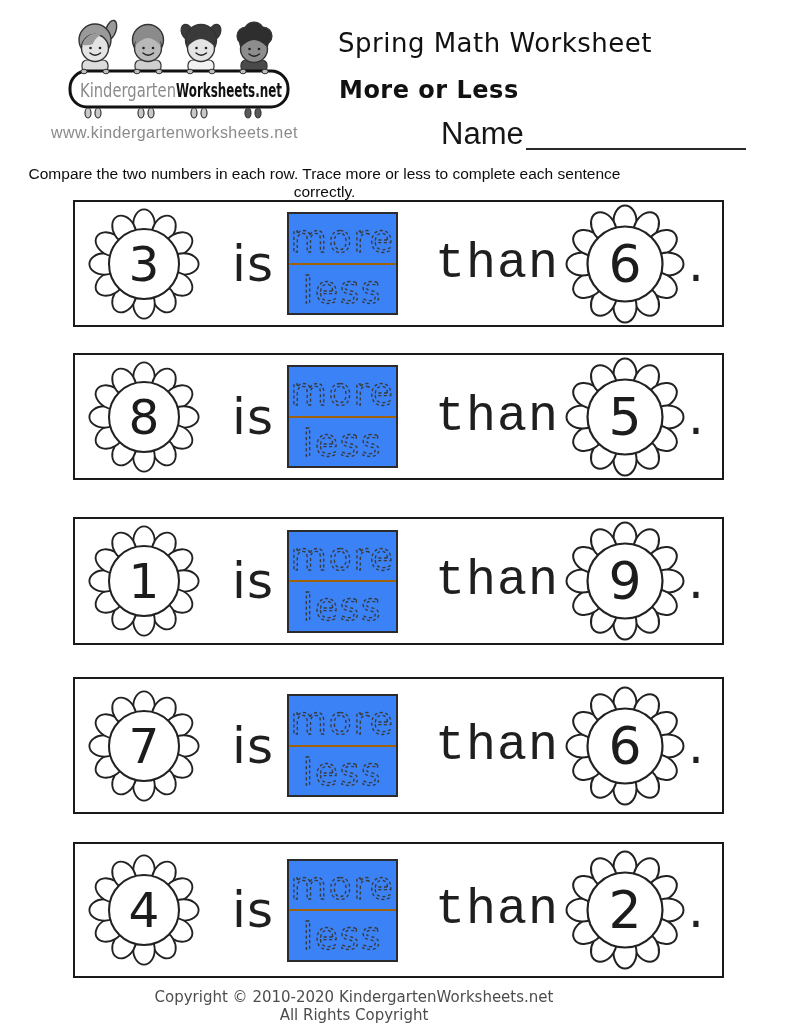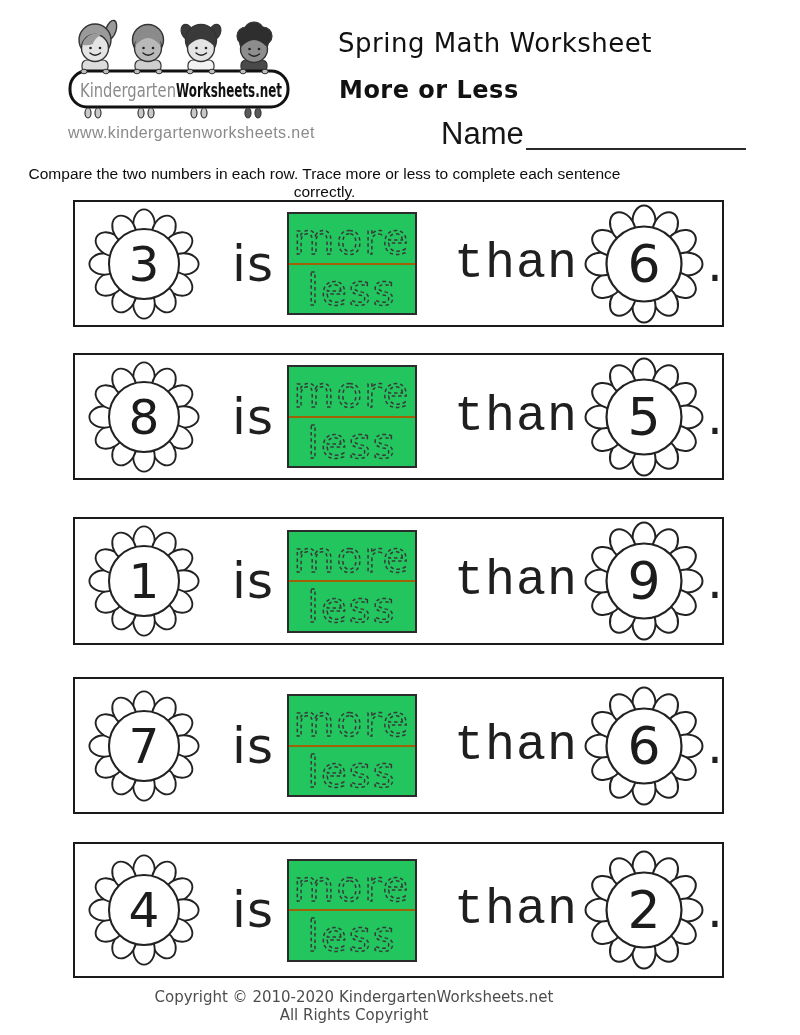--- a/index.html
+++ b/index.html
@@ -4,21 +4,21 @@
 <style>
   * { margin:0; padding:0; box-sizing:border-box; }
   html,body { background:#fff; }
   .page {
     position:relative; width:800px; height:1035px; background:#ffffff;
     font-family:"Liberation Sans", sans-serif; color:#1a1a1a; overflow:hidden;
   }
   
   .logo-svg { position:absolute; left:58px; top:14px; }
   .website-url {
-    position:absolute; left:68px; top:124px; width:244px; text-align:center;
+    position:absolute; left:51px; top:124px; width:244px; text-align:center;
     font-size:16px; letter-spacing:.4px; color:#8a8a8a;
     font-family:"Liberation Sans", sans-serif;
   }
   
   .page-title {
     position:absolute; left:338px; top:28px; font-size:26px; font-weight:normal;
     letter-spacing:.5px; color:#111; font-family:"DejaVu Sans", sans-serif;
   }
   .page-subtitle {
     position:absolute; left:339px; top:76px; font-size:24px; font-weight:bold;
@@ -50,22 +50,22 @@
     font-family:"DejaVu Sans", sans-serif; font-size:52px; fill:#1c1c1c;
     text-anchor:middle;
   }
   .word {
     font-family:"DejaVu Sans", sans-serif; font-size:50px; color:#1f1f1f;
     letter-spacing:1px; line-height:1;
   }
   .word-is   { margin-left:32px; }
   .word-than { margin-left:37px;font-family:Liberation Mono, monospace; }
   .trace-box {
-    flex:none; width:130px; height:103px; margin-left:13px;
-    border:2px solid #2b2b2b; background:#22c55e; display:flex; flex-direction:column;
+    flex:none; width:111px; height:103px; margin-left:13px;
+    border:2px solid #2b2b2b; background:#3b82f6; display:flex; flex-direction:column;
   }
   .trace-cell { flex:1; display:flex; align-items:center; justify-content:center; }
   .trace-cell + .trace-cell { border-top:2px solid #a16207; }
   .trace-svg { width:120px; height:44px; display:block; }
   .trace-text {
     font-family:"DejaVu Sans", sans-serif; font-size:42px; letter-spacing:2px;
     fill:none; stroke:#3a3a3a; stroke-width:1.5px; stroke-dasharray:3.5 2.8;
     text-anchor:middle;
   }
   .period {

